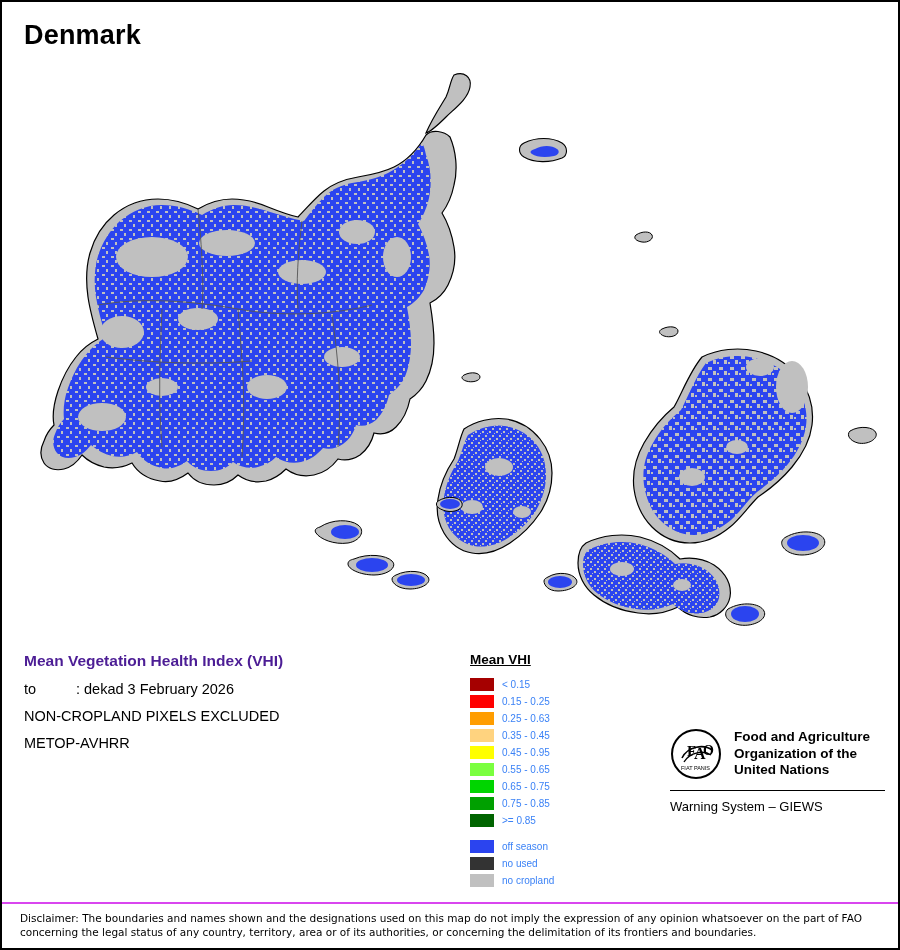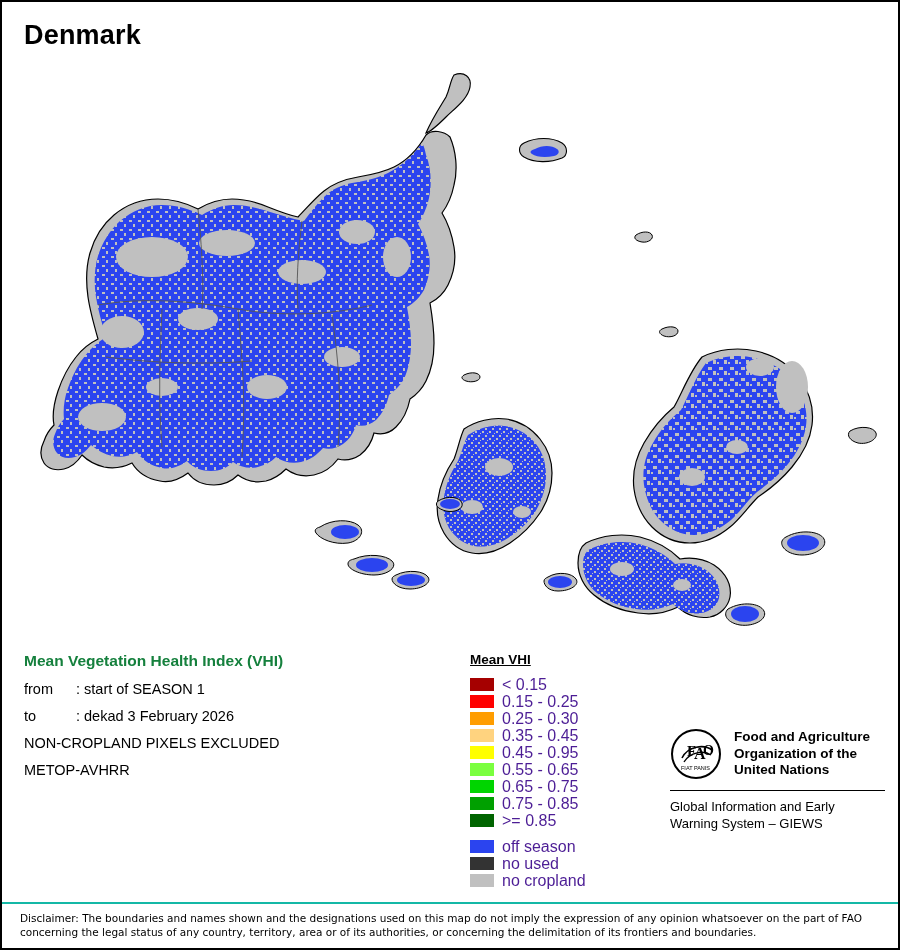--- a/index.html
+++ b/index.html
@@ -42,21 +42,21 @@
   
   #info-block {
     position: absolute;
     left: 22px;
     top: 650px;
     width: 430px;
   }
   #info-block .info-heading {
     font-size: 15.5px;
     font-weight: bold;
-    color: #15803d;
+    color: #4c1d95;
     margin-bottom: 11px;
   }
   #info-block .info-row {
     font-size: 14.5px;
     color: #000;
     margin-bottom: 11px;
     white-space: nowrap;
   }
   #info-block .info-row .lbl {
     display: inline-block;
@@ -84,22 +84,22 @@
     margin-bottom: 1px;
   }
   .legend-swatch {
     width: 24px;
     height: 13px;
     display: inline-block;
     margin-right: 8px;
     flex: none;
   }
   .legend-label {
-    font-size: 16px;
-    color: #4c1d95;
+    font-size: 10px;
+    color: #3b82f6;
     line-height: 13px;
     text-align: center;
   }
   #vhi-legend .gap { height: 9px; }
 
   
   #fao-block {
     position: absolute;
     left: 668px;
     top: 726px;
@@ -126,21 +126,21 @@
     line-height: 1.3;
   }
 
   
   #disclaimer-box {
     position: absolute;
     left: 0px;
     right: 0px;
     bottom: 0px;
     height: 46px;
-    border-top: 2px solid #14b8a6;
+    border-top: 2px solid #d946ef;
     box-sizing: border-box;
     padding: 7px 18px 0 18px;
   }
   #disclaimer-box p {
     margin: 0;
     font-size: 10.5px;
     line-height: 1.35;
     color: #000;
     font-family: "DejaVu Sans", sans-serif;
   }
@@ -416,43 +416,40 @@
         <ellipse cx="801" cy="486" rx="16" ry="8"></ellipse>
         <ellipse cx="743" cy="557" rx="14" ry="8"></ellipse>
         <ellipse cx="448" cy="447" rx="10" ry="5"></ellipse>
       </g>
     </svg>
   </div>
 
   <div id="info-block">
     <div class="info-heading">Mean Vegetation Health Index (VHI)</div>
     <div class="info-row">
-      <span class="lbl">from</span><span>: start of SEASON 1</span>
-    </div>
-    <div class="info-row">
       <span class="lbl">to</span><span>: dekad 3 February 2026</span>
     </div>
     <div class="info-row">NON-CROPLAND PIXELS EXCLUDED</div>
     <div class="info-row">METOP-AVHRR</div>
   </div>
 
   <div id="vhi-legend">
     <div class="legend-title">Mean VHI</div>
 
     <div class="legend-row">
       <span class="legend-swatch" style="background:#a50000"></span>
       <span class="legend-label">&lt; 0.15</span>
     </div>
     <div class="legend-row">
       <span class="legend-swatch" style="background:#ff0000"></span>
       <span class="legend-label">0.15 - 0.25</span>
     </div>
     <div class="legend-row">
       <span class="legend-swatch" style="background:#ff9d00"></span>
-      <span class="legend-label">0.25 - 0.30</span>
+      <span class="legend-label">0.25 - 0.63</span>
     </div>
     <div class="legend-row">
       <span class="legend-swatch" style="background:#ffd37f"></span>
       <span class="legend-label">0.35 - 0.45</span>
     </div>
     <div class="legend-row">
       <span class="legend-swatch" style="background:#ffff00"></span>
       <span class="legend-label">0.45 - 0.95</span>
     </div>
     <div class="legend-row">
@@ -500,21 +497,20 @@
         <text x="11" y="42" font-family="'Liberation Sans', sans-serif" font-size="5.5" fill="#000000">FIAT PANIS</text>
       </svg>
       <div id="fao-name">
         <div>Food and Agriculture</div>
         <div>Organization of the</div>
         <div>United Nations</div>
       </div>
     </div>
     <div id="fao-rule"></div>
     <div id="giews-text">
-      <div>Global Information and Early</div>
       <div>Warning System – GIEWS</div>
     </div>
   </div>
 
   <div id="disclaimer-box">
     <p>Disclaimer: The boundaries and names shown and the designations used on this map do not imply the expression of any opinion whatsoever on the part of FAO</p>
     <p>concerning the legal status of any country, territory, area or of its authorities, or concerning the delimitation of its frontiers and boundaries.</p>
   </div>
 
 </div>

